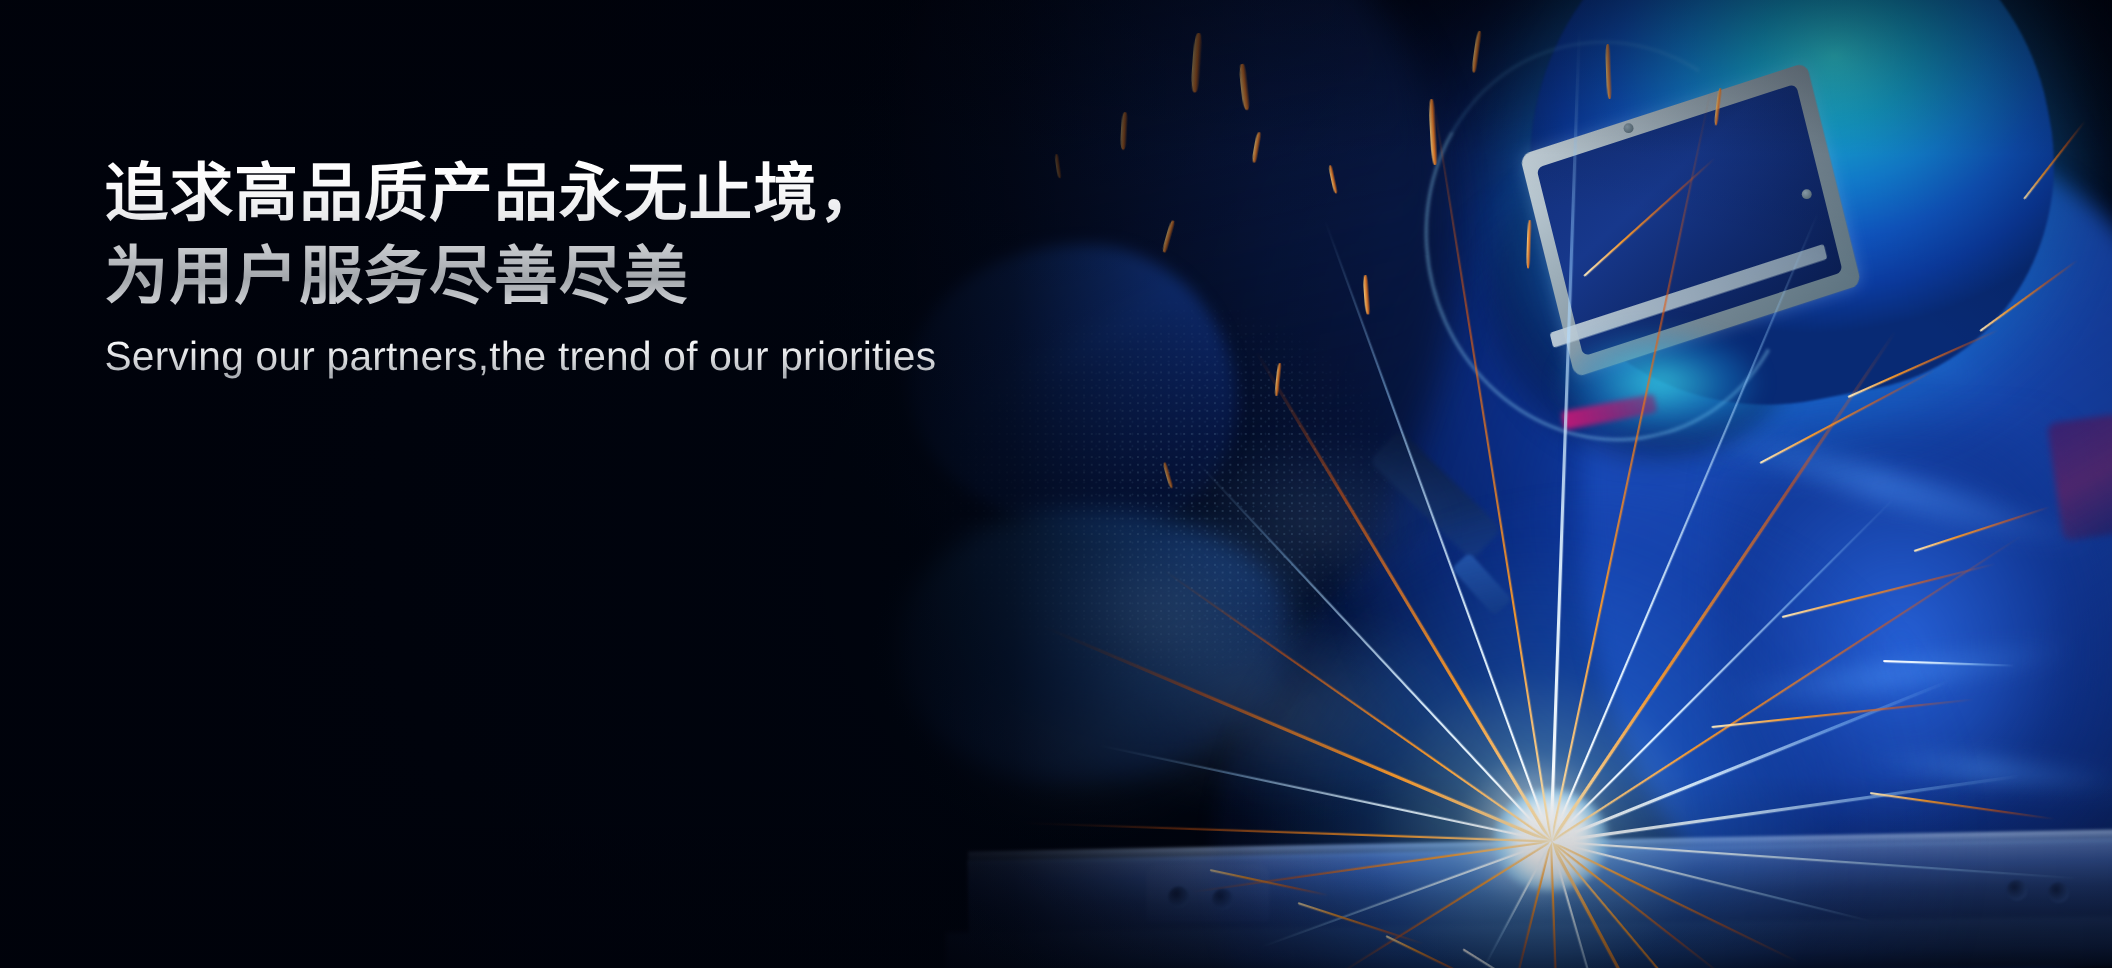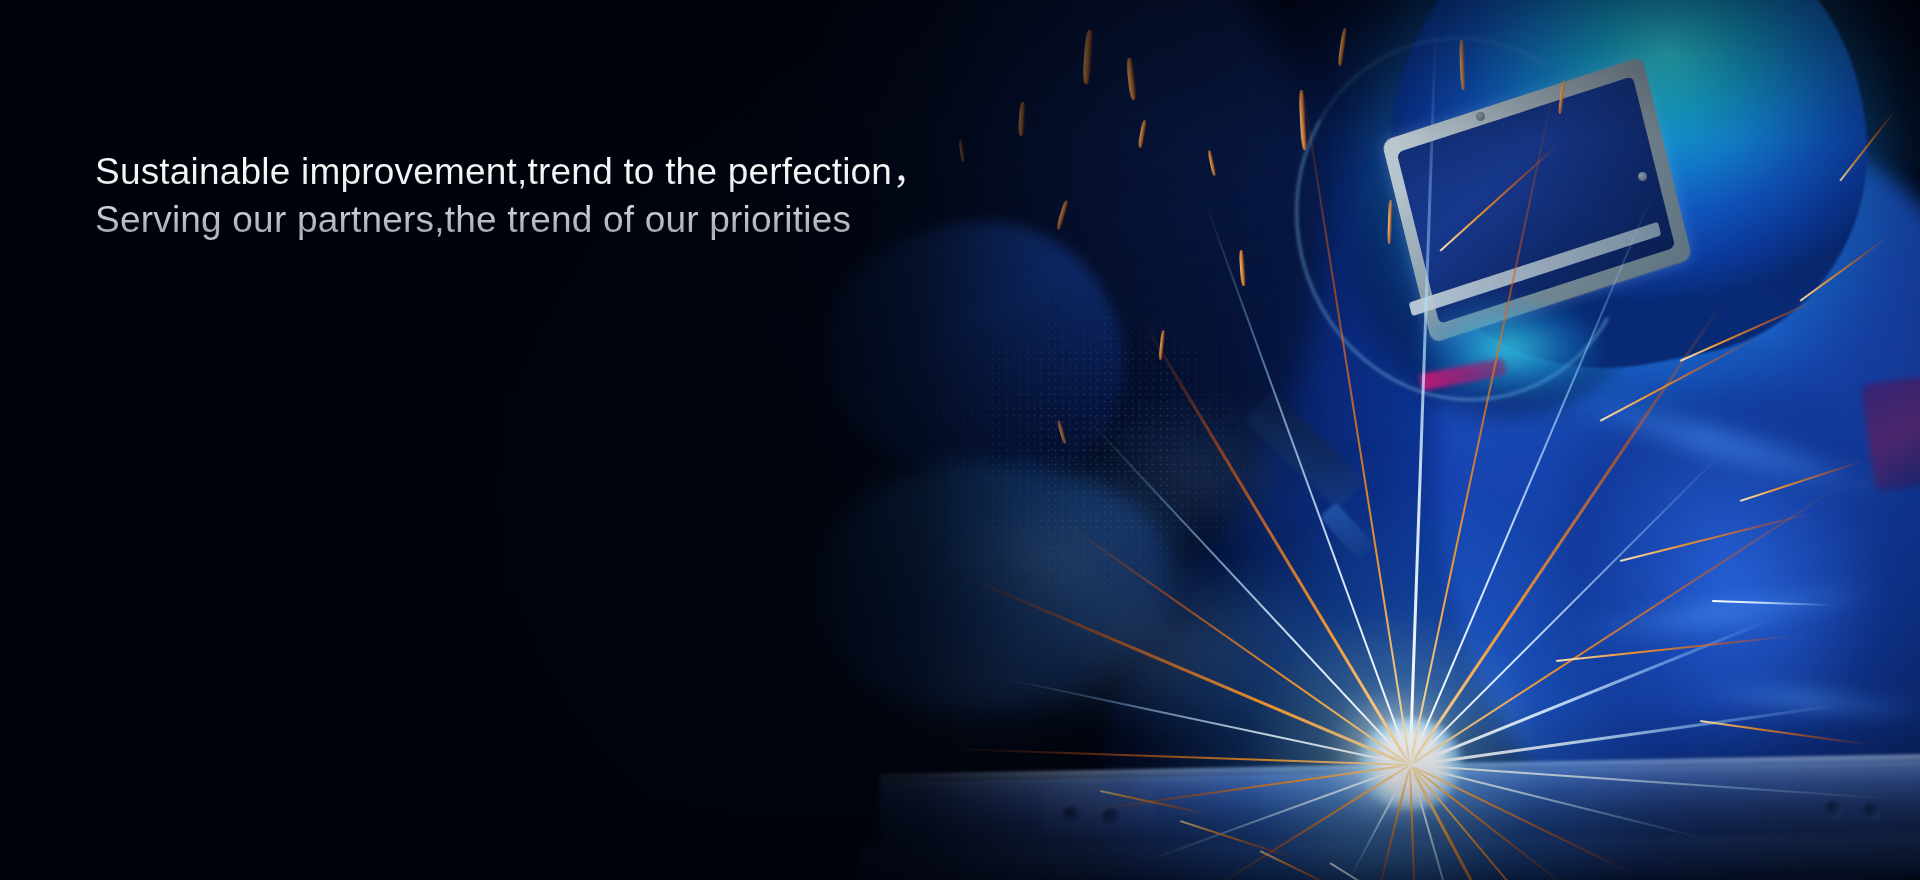--- a/index.html
+++ b/index.html
@@ -511,20 +511,21 @@
     <div class="spark orange" style="left:1260px;top:850px;width:90px;transform:rotate(26deg);"></div>
     <div class="spark orange" style="left:1100px;top:790px;width:110px;transform:rotate(12deg);"></div>
     <div class="spark white" style="left:1330px;top:862px;width:80px;transform:rotate(32deg);"></div>
 
     <div class="veil"></div>
     <div class="vignette"></div>
   </div>
 
   <div class="copy">
     <h1 class="headline">
+      <span class="ln">追求高品质产品永无止境，</span>
+      <span class="ln">为用户服务尽善尽美</span>
     </h1>
     <p class="subline">
-      <span class="ln">Sustainable improvement,trend to the perfection，</span>
       <span class="ln">Serving our partners,the trend of our priorities</span>
     </p>
   </div>
 
 </div>
 
 </body></html>

